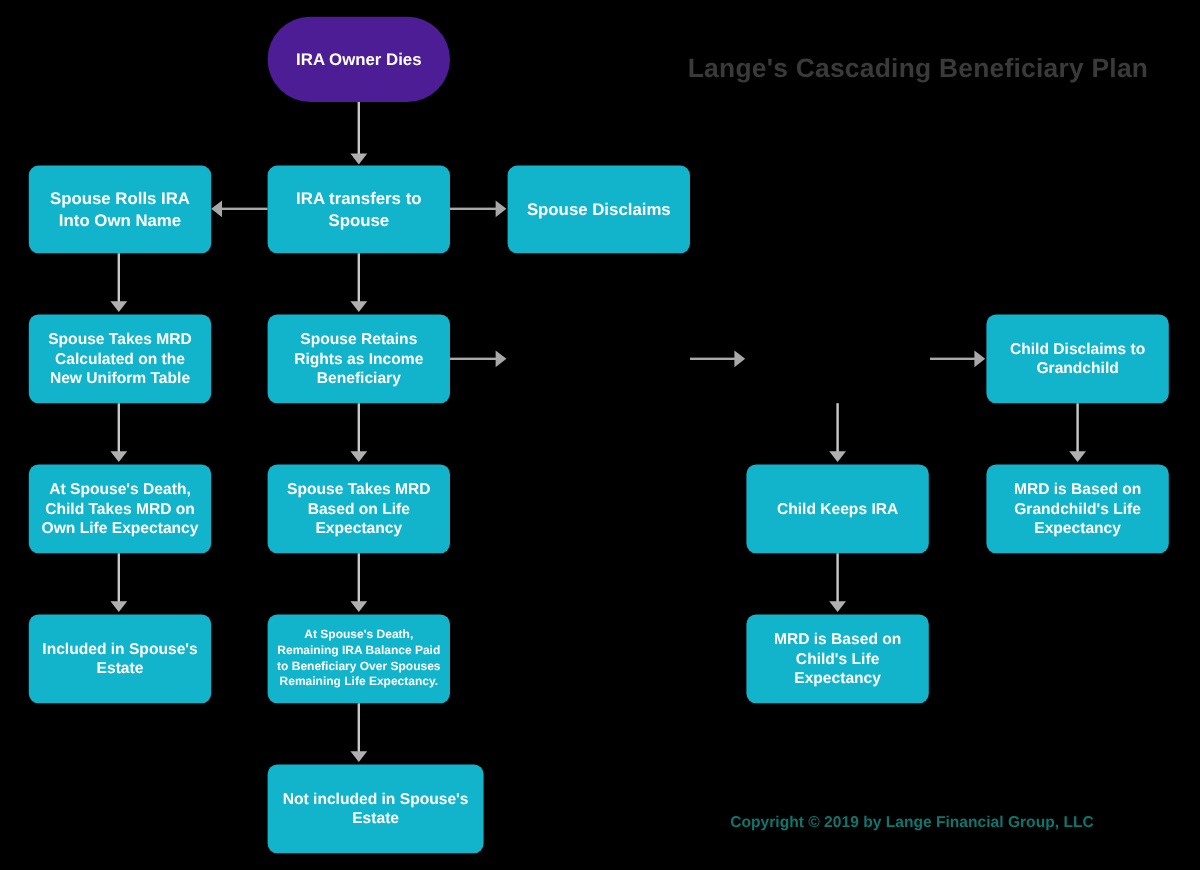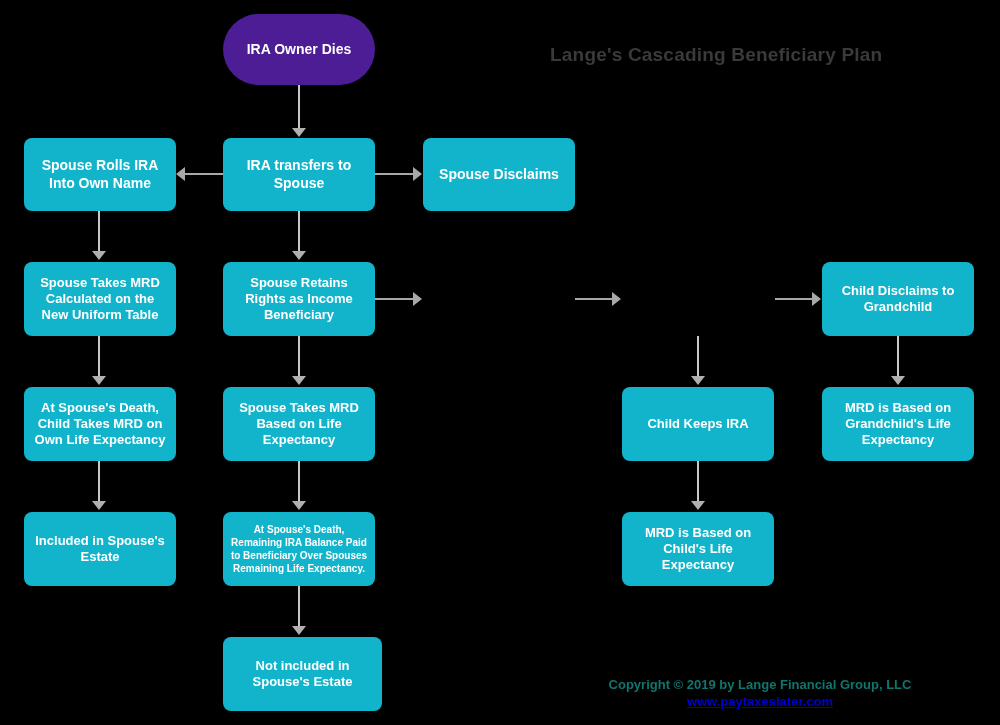--- a/index.html
+++ b/index.html
@@ -15,25 +15,26 @@
     overflow: hidden;
     font-family: "Liberation Sans", sans-serif;
   }
 
   
   .title {
     position: absolute;
     left: 550px;
     top: 44px;
     width: 430px;
-    font-size: 19px;
+    font-size: 22px;
     font-weight: bold;
     color: #3a3a3a;
     letter-spacing: 0.2px;
     white-space: nowrap;
+    text-align: center;
   }
 
   
   .footer {
     position: absolute;
     left: 560px;
     top: 676px;
     width: 400px;
     text-align: center;
     line-height: 17px;
@@ -216,22 +217,21 @@
   </div>
 
   <div class="node f10" style="left:223px; top:512px; width:152px; height:74px;">
     <span>At Spouse's Death, Remaining IRA Balance Paid to Beneficiary Over Spouses Remaining Life Expectancy.</span>
   </div>
 
   <div class="node f13" style="left:622px; top:512px; width:152px; height:74px;">
     <span>MRD is Based on Child's Life Expectancy</span>
   </div>
 
-  <div class="node f13" style="left:223px; top:637px; width:159px; height:74px;justify-content:center;">
+  <div class="node f13" style="left:223px; top:637px; width:180px; height:74px;justify-content:center;">
     <span>Not included in Spouse's Estate</span>
   </div>
 
   <div class="footer">
     <span class="footer-copy">Copyright © 2019 by Lange Financial Group, LLC</span>
-    <span class="footer-link">www.paytaxeslater.com</span>
   </div>
 
 </div>
 
 </body></html>

